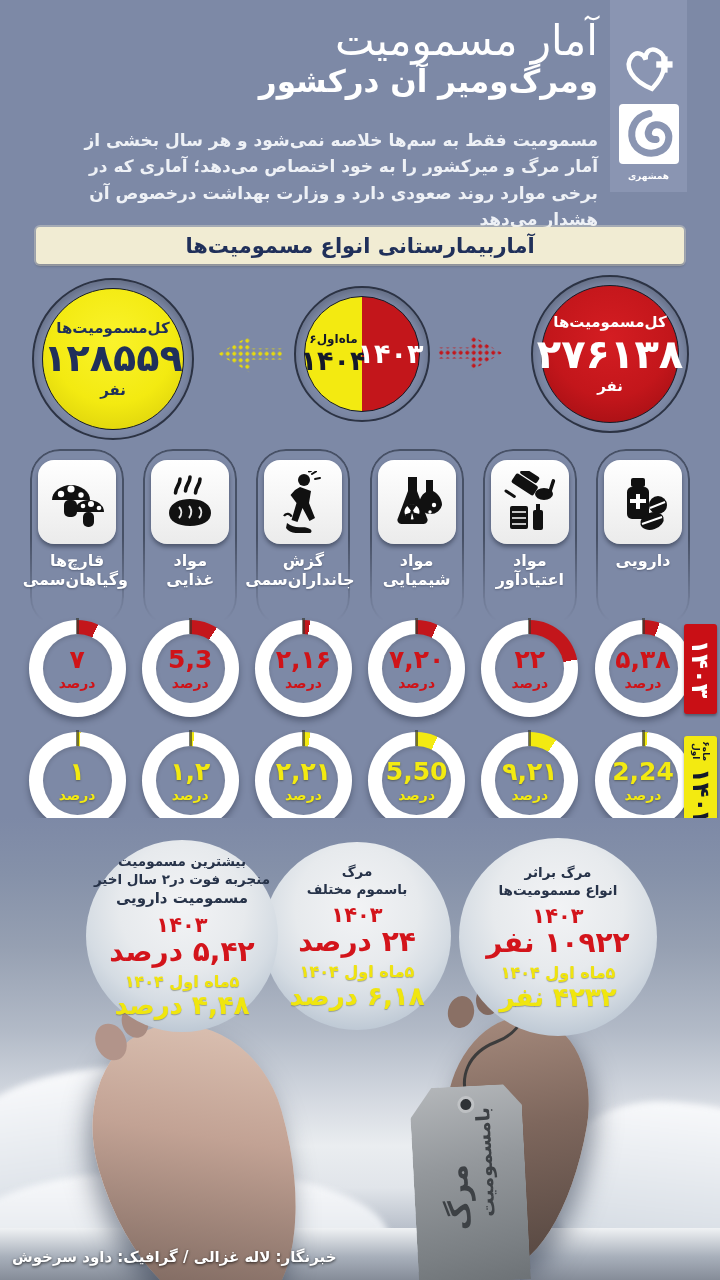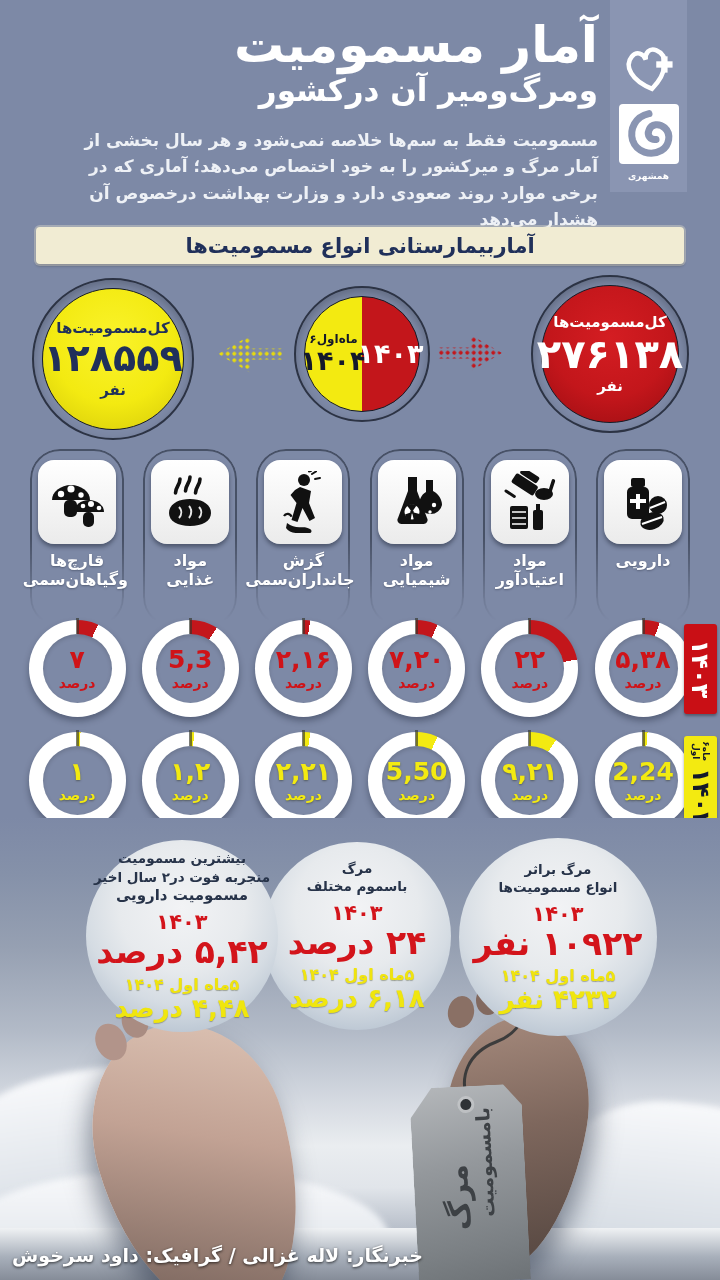--- a/index.html
+++ b/index.html
@@ -5,21 +5,21 @@
   html,body{margin:0;padding:0;background:#444;}
   #page{position:relative;width:720px;height:1280px;overflow:hidden;margin:0 auto;
         background:#7d89a6;font-family:"DejaVu Sans",sans-serif;direction:rtl;}
   
   .logo-strip{position:absolute;top:0;right:33px;width:77px;height:192px;background:#8a95b2;}
   .logo-heart{display:block;margin:40px auto 0;width:58px;height:58px;}
   .logo-square{width:60px;height:60px;background:#fff;margin:6px auto 0;border-radius:4px;display:flex;align-items:center;justify-content:center;}
   .logo-square svg{width:50px;height:50px;}
   .logo-text{font-size:9px;color:#fff;text-align:center;margin-top:7px;font-weight:bold;letter-spacing:1px;}
   .title{position:absolute;top:18px;right:122px;text-align:right;color:#fff;}
-  .title-l1{font-size:50px;font-weight:bold;line-height:1.1;}
+  .title-l1{font-size:42px;font-weight:normal;line-height:1.1;}
   .title-l2{font-size:31px;font-weight:bold;line-height:1.15;}
   .intro{position:absolute;top:127px;right:122px;width:528px;text-align:right;color:#eef1f6;
          font-size:17px;font-weight:bold;line-height:1.55;}
   
   .banner{position:absolute;top:227px;left:36px;right:36px;height:37px;background:#f1ecd3;
           border-radius:4px;display:flex;align-items:center;justify-content:center;
           box-shadow:0 0 0 2px rgba(241,236,211,.35),0 2px 3px rgba(0,0,0,.3);}
   .banner-text{font-size:21px;font-weight:bold;color:#20305a;}
   
   .halo{position:absolute;border:2px solid #2c3344;border-radius:50%;
@@ -82,21 +82,21 @@
   #tab1404 .tab-year{color:#14192b;}
   .tab-small{font-size:9px;color:#14192b;font-weight:bold;width:28px;line-height:1.15;
       text-align:center;white-space:normal;}
   
   .stat-circle{position:absolute;border-radius:50%;display:flex;flex-direction:column;
       align-items:center;justify-content:center;text-align:center;z-index:5;
       background:radial-gradient(circle at 50% 35%,#f2f3f5 0%,#e7eaed 40%,#d5dce3 62%,#bdc8d4 80%,rgba(170,182,198,0) 98%);}
   .sc-title{font-size:13.5px;font-weight:bold;color:#273349;line-height:1.35;white-space:pre-line;}
   .sc-strong{font-size:15px;font-weight:bold;color:#273349;line-height:1.3;}
   .sc-year-r{color:#d3141b;font-size:21px;font-weight:bold;margin-top:6px;line-height:1.1;}
-  .sc-val-r{color:#d3141b;font-size:33px;font-weight:bold;line-height:1.1;}
+  .sc-val-r{color:#d3141b;font-size:28px;font-weight:bold;line-height:1.1;}
   .sc-year-y{color:#f0e40e;font-size:16px;font-weight:bold;margin-top:5px;line-height:1.15;
       text-shadow:0 1px 1px rgba(70,75,40,.4);}
   .sc-val-y{color:#f0e60e;font-size:26px;font-weight:bold;line-height:1.1;
       text-shadow:0 1px 1px rgba(70,75,40,.4);}
   
   .photo{position:absolute;left:0;top:818px;width:720px;height:462px;overflow:hidden;
       background:linear-gradient(180deg,#7d89a6 0%,#8591a9 12%,#96a0b2 28%,#b2bac7 46%,
                  #d2d7df 60%,#eaedf0 71%,#e1e5ea 80%,#aab2bf 92%,#8b93a1 100%);}
   .sheet{position:absolute;background:linear-gradient(180deg,#f8f9fb,#ccd4dd);filter:blur(3px);}
   .table-edge{position:absolute;left:0;right:0;top:410px;height:52px;
@@ -116,21 +116,21 @@
       transform:rotate(-3deg);
       clip-path:polygon(20% 0,84% 0,100% 11%,100% 100%,0 100%,0 15%);
       box-shadow:0 5px 12px rgba(28,33,43,.45);z-index:4;}
   .tag-hole{position:absolute;left:50%;top:13px;width:11px;height:11px;border-radius:50%;
       background:#2e3236;transform:translateX(-50%);box-shadow:0 0 0 3px rgba(255,255,255,.25);}
   .tag-rot{position:absolute;left:50%;top:54%;width:168px;
       transform:translate(-50%,-50%) rotate(-90deg);direction:rtl;text-align:right;color:#3d4145;}
   .tag-line1{font-size:29px;font-weight:bold;padding-left:4px;padding-right:56px;line-height:1.15;}
   .tag-line2{font-size:19px;font-weight:bold;letter-spacing:1px;line-height:1.2;}
   .string-svg{position:absolute;left:430px;top:186px;z-index:3;}
-  .credits{position:absolute;left:12px;bottom:14px;color:#fff;font-weight:bold;font-size:19px;
+  .credits{position:absolute;left:12px;bottom:14px;color:#fff;font-weight:bold;font-size:15px;
       text-shadow:0 1px 3px rgba(0,0,0,.75);z-index:6;direction:rtl;}
 </style>
 </head>
 <body>
 
 <div id="page">
 
   <div class="logo-strip">
     <svg class="logo-heart" viewBox="0 0 64 64">
       <path d="M30 54 C10 40 6 22 17 14 c7 -5 13 0 14 7 c1 -7 7 -12 14 -7 c11 8 7 26 -15 40 z" fill="none" stroke="#ffffff" stroke-width="5" transform="rotate(-14 32 32)"></path>

